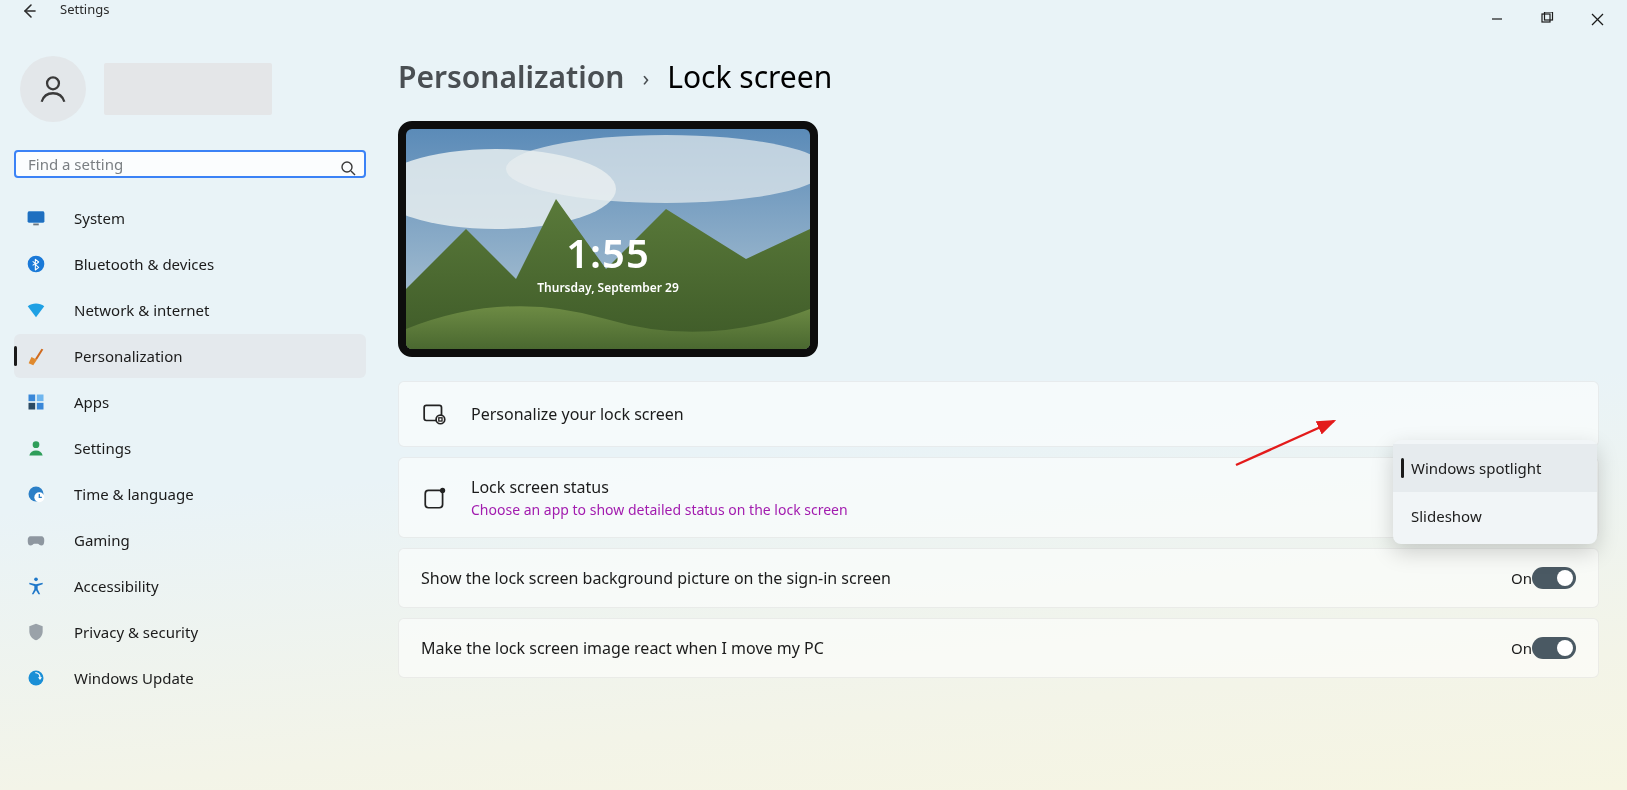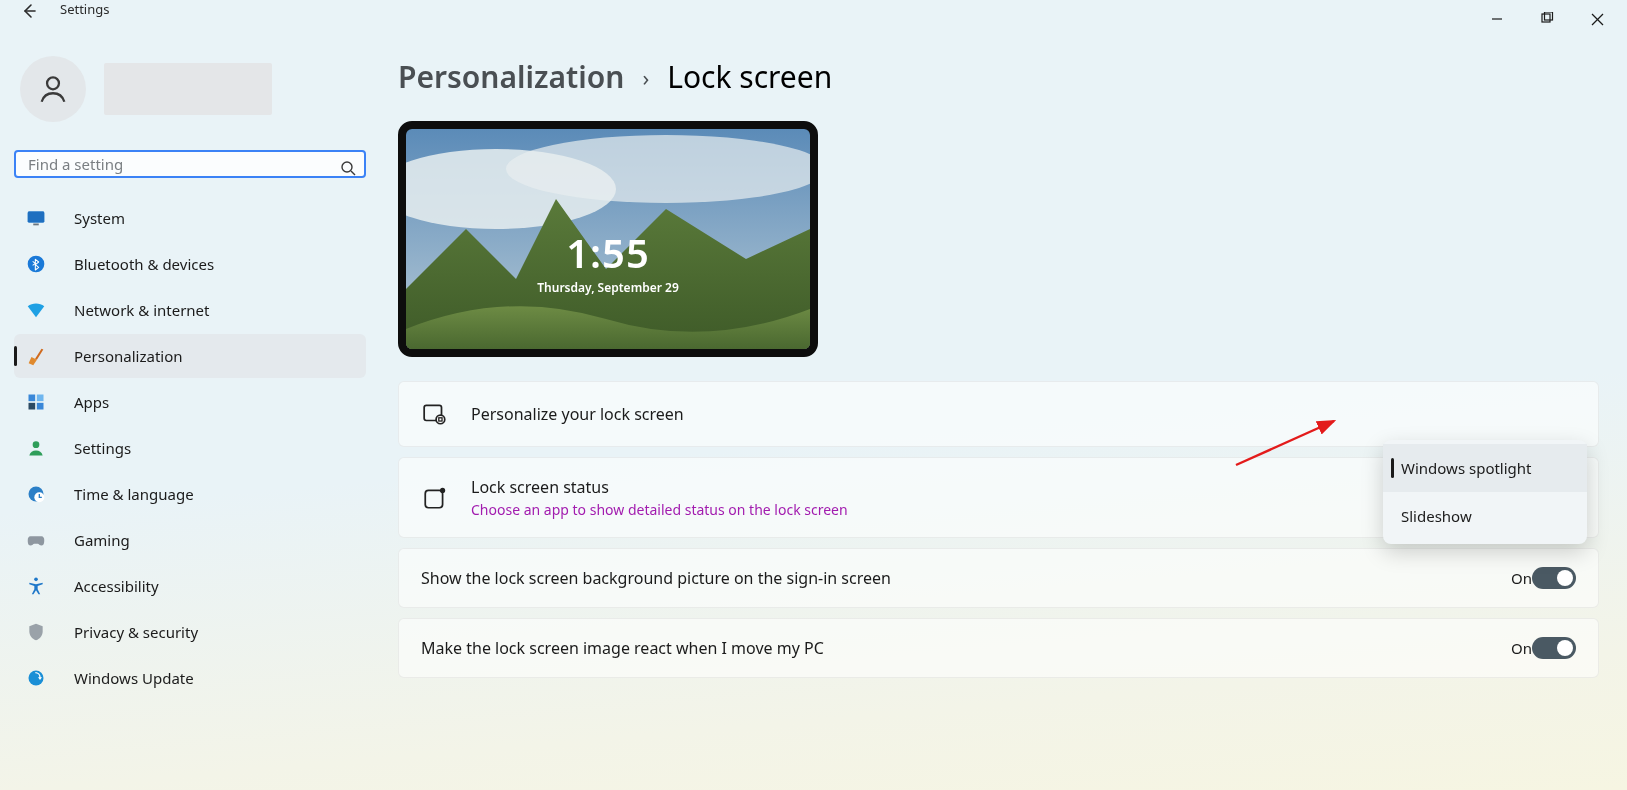--- a/index.html
+++ b/index.html
@@ -108,21 +108,21 @@
   .toggle {
     width:44px; height:22px; border-radius:11px; background:#4a5963; position:relative;
   }
   .toggle::after {
     content:""; position:absolute; right:3px; top:3px; width:16px; height:16px;
     background:#fff; border-radius:50%;
   }
 
   
   .dropdown {
-    position:absolute; right: 40px; top: 392px; width: 204px;
+    position:absolute; right: 30px; top: 392px; width: 204px;
     background:#f1f5f7; border-radius:8px; box-shadow: 0 8px 22px rgba(0,0,0,0.18);
     padding: 4px 0; z-index: 20;
   }
   .dropdown .dd-item {
     height:48px; display:flex; align-items:center; padding:0 18px; font-size:15px;
     cursor:pointer; position:relative;
   }
   .dropdown .dd-item.selected { background:#e6ebee; }
   .dropdown .dd-item.selected::before {
     content:""; position:absolute; left:8px; top:14px; bottom:14px; width:3px;

